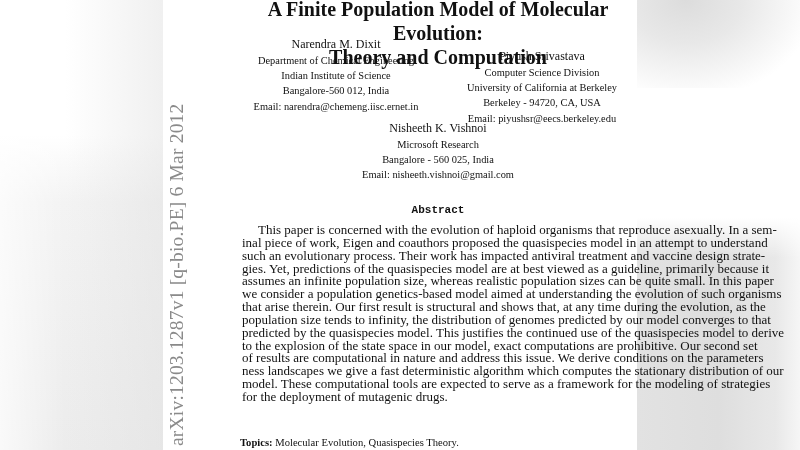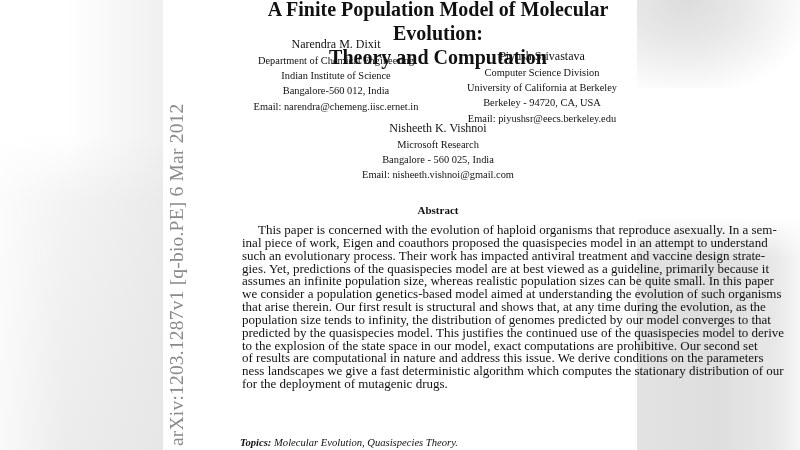--- a/index.html
+++ b/index.html
@@ -49,31 +49,31 @@
     .author {
       position: absolute; text-align: center; font-size: 10.4px; line-height: 15.2px;
     }
     .author .name { font-size: 12px; line-height: 17px; display: block; }
     .author .line { display: block; }
     .author-1 { left: 0; top: 36px; width: 200px; }
     .author-2 { left: 206px; top: 48px; width: 200px; }
     .author-3 { left: 102px; top: 120px; width: 200px; }
     .abstract-heading {
       position: absolute; left: 0; top: 204px; width: 404px; text-align: center;
-      font-weight: bold; font-size: 11px; margin: 0;
+      font-weight: bold; font-size: 11px; margin: 0; font-family: Liberation Mono, monospace;
     }
     .abstract-body {
       position: absolute; left: 4px; top: 222px; width: 397px;
       font-size: 13px; line-height: 12.85px; text-align: justify; margin: 2px;
     }
     .abstract-body .ln { display: block; text-align: justify; text-align-last: justify; white-space: nowrap; height: 12.85px; }
     .abstract-body .ln.indent { padding-left: 16px; }
     .abstract-body .ln.last { text-align-last: left; }
     .topics {
-      position: absolute; left: 4px; top: 437px; font-size: 10.6px; margin: 0; font-style: italic;
+      position: absolute; left: 4px; top: 437px; font-size: 10.6px; margin: 0;
     }
     .topics b { font-weight: bold; }
   </style>
 </head>
 <body>
 
 <div class="bg-left"></div>
 <div class="bg-right"></div>
 <div class="bg-right-top"></div>
 <div class="bg-right-bottom"></div>
@@ -117,19 +117,20 @@
     <span class="ln">such an evolutionary process.  Their work has impacted antiviral treatment and vaccine design strate-</span>
     <span class="ln">gies.  Yet, predictions of the quasispecies model are at best viewed as a guideline, primarily because it</span>
     <span class="ln">assumes an infinite population size, whereas realistic population sizes can be quite small. In this paper</span>
     <span class="ln">we consider a population genetics-based model aimed at understanding the evolution of such organisms</span>
     <span class="ln">that arise therein.  Our first result is structural and shows that, at any time during the evolution, as the</span>
     <span class="ln">population size tends to infinity, the distribution of genomes predicted by our model converges to that</span>
     <span class="ln">predicted by the quasispecies model. This justifies the continued use of the quasispecies model to derive</span>
     <span class="ln">to the explosion of the state space in our model, exact computations are prohibitive.  Our second set</span>
     <span class="ln">of results are computational in nature and address this issue.  We derive conditions on the parameters</span>
     <span class="ln">ness landscapes we give a fast deterministic algorithm which computes the stationary distribution of our</span>
+    <span class="ln">model.  These computational tools are expected to serve as a framework for the modeling of strategies</span>
     <span class="ln last">for the deployment of mutagenic drugs.</span>
   </p>
 
   <p class="topics">
     <b>Topics:</b><span> Molecular Evolution, Quasispecies Theory.</span>
   </p>
 </div>
 
 </body></html>

